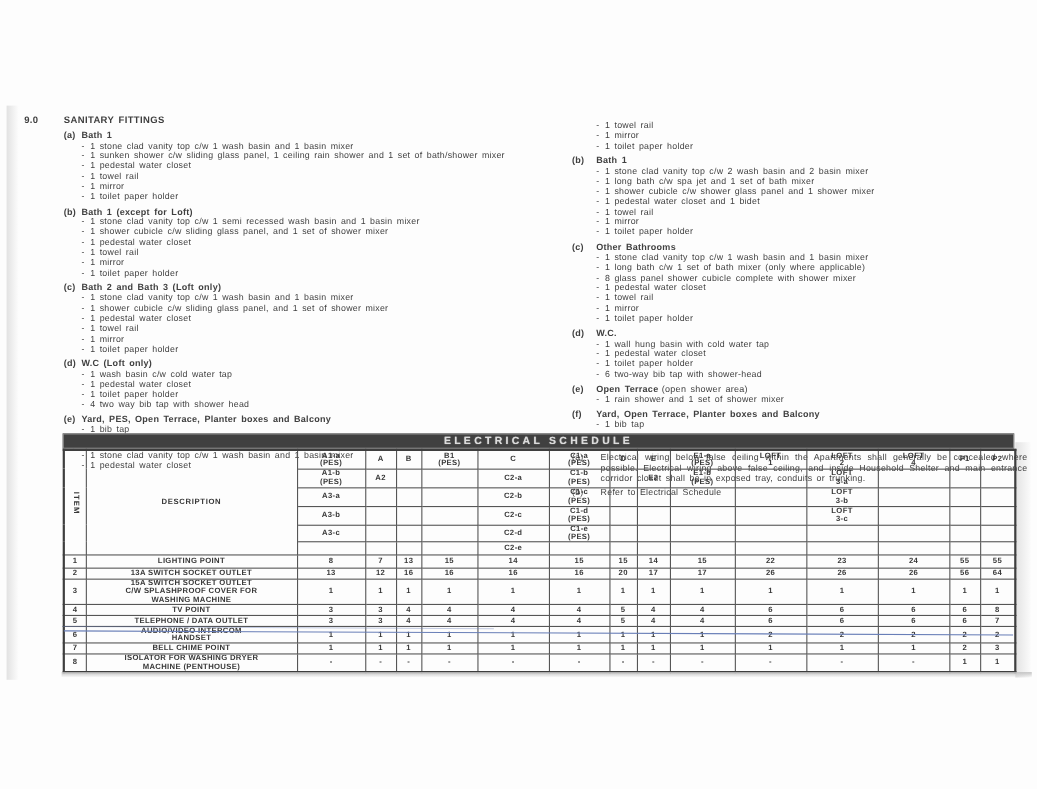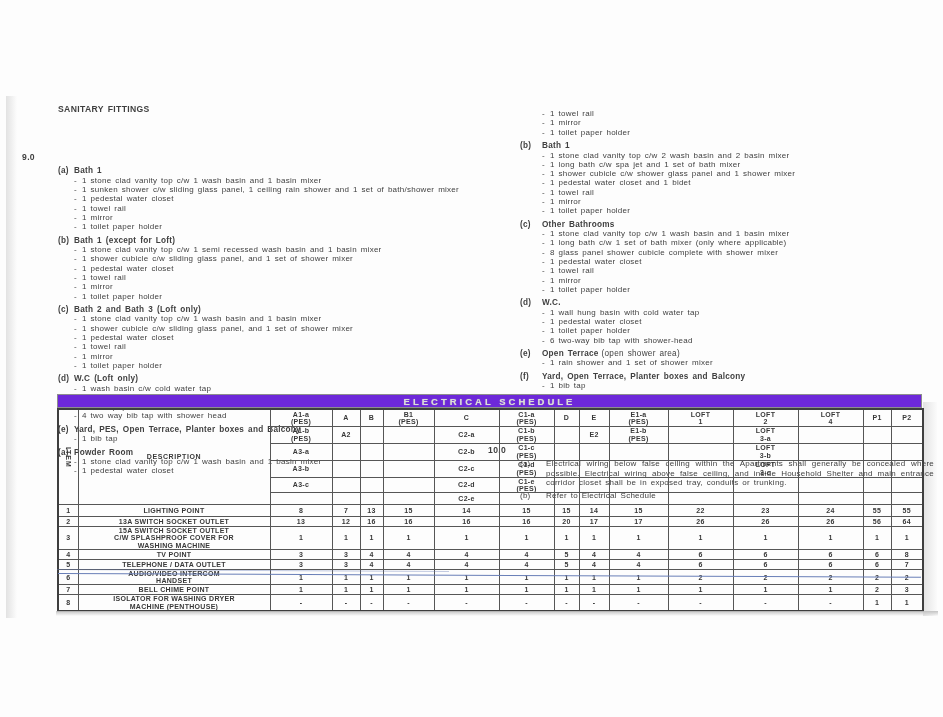--- a/index.html
+++ b/index.html
@@ -13,21 +13,21 @@
   .scan-left{position:absolute;left:6px;top:96px;width:13px;height:522px;
     background:linear-gradient(90deg,#e2e2e2 0%,rgba(250,250,250,0) 85%);}
   .scan-right{position:absolute;left:923px;top:402px;width:14px;height:214px;
     background:linear-gradient(90deg,rgba(205,205,205,.55),rgba(240,240,240,.15));}
 
   
   .col{position:absolute;font-size:8px;line-height:9.3px;letter-spacing:.25px;word-spacing:1.4px;}
   .col-left{left:22px;top:105px;width:452px;}
   .col-right{left:488px;top:105px;width:446px;}
   .sec-row{display:flex;font-weight:bold;font-size:8.6px;letter-spacing:.35px;}
-  .sec-no{width:36px;flex:none;margin-top:48px;}
+  .sec-no{width:36px;flex:none;}
   .col-right .sec-no{width:42px;}
   .blocks{margin-left:36px;}
   .col-right .blocks{margin-left:32px;}
   .subheading{font-weight:bold;font-size:8.3px;margin-top:3.5px;}
   .group{margin-top:4.2px;}
   .group-head{display:flex;font-weight:bold;font-size:8.2px;}
   .group-label{width:16px;flex:none;font-weight:bold;}
   .col-right .group-label{width:22px;}
   .group-note{font-weight:normal;margin-left:3px;}
   .items{margin-left:16px;}
@@ -37,21 +37,21 @@
   .item .itext{flex:1;}
   .elec-section{margin-top:8px;}
   .clauses{margin-left:32px;}
   .clause{display:flex;margin-top:3.5px;}
   .clause-label{width:26px;flex:none;}
   .clause-text{flex:1;text-align:justify;}
 
   
   .schedule-wrap{position:absolute;left:57px;top:394px;width:865px;}
   .schedule-title{
-    height:14px;background:#6d28d9;border:1px solid #8d8d8d;box-sizing:border-box;
+    height:14px;background:#404040;border:1px solid #8d8d8d;box-sizing:border-box;
     color:#dcdcdc;font-weight:bold;font-size:9.5px;line-height:13px;
     letter-spacing:3px;text-align:center;
     text-shadow:0 0 1px #b5b5b5;
   }
   table.schedule{border-collapse:collapse;table-layout:fixed;width:865px;border:2px solid #3e3e3e;}
   .schedule th,.schedule td{
     border:1px solid #565656;padding:0;margin:0;
     text-align:center;vertical-align:middle;
     font-size:7px;line-height:7.2px;font-weight:bold;color:#383838;
     letter-spacing:.3px;white-space:pre-line;overflow:hidden;

